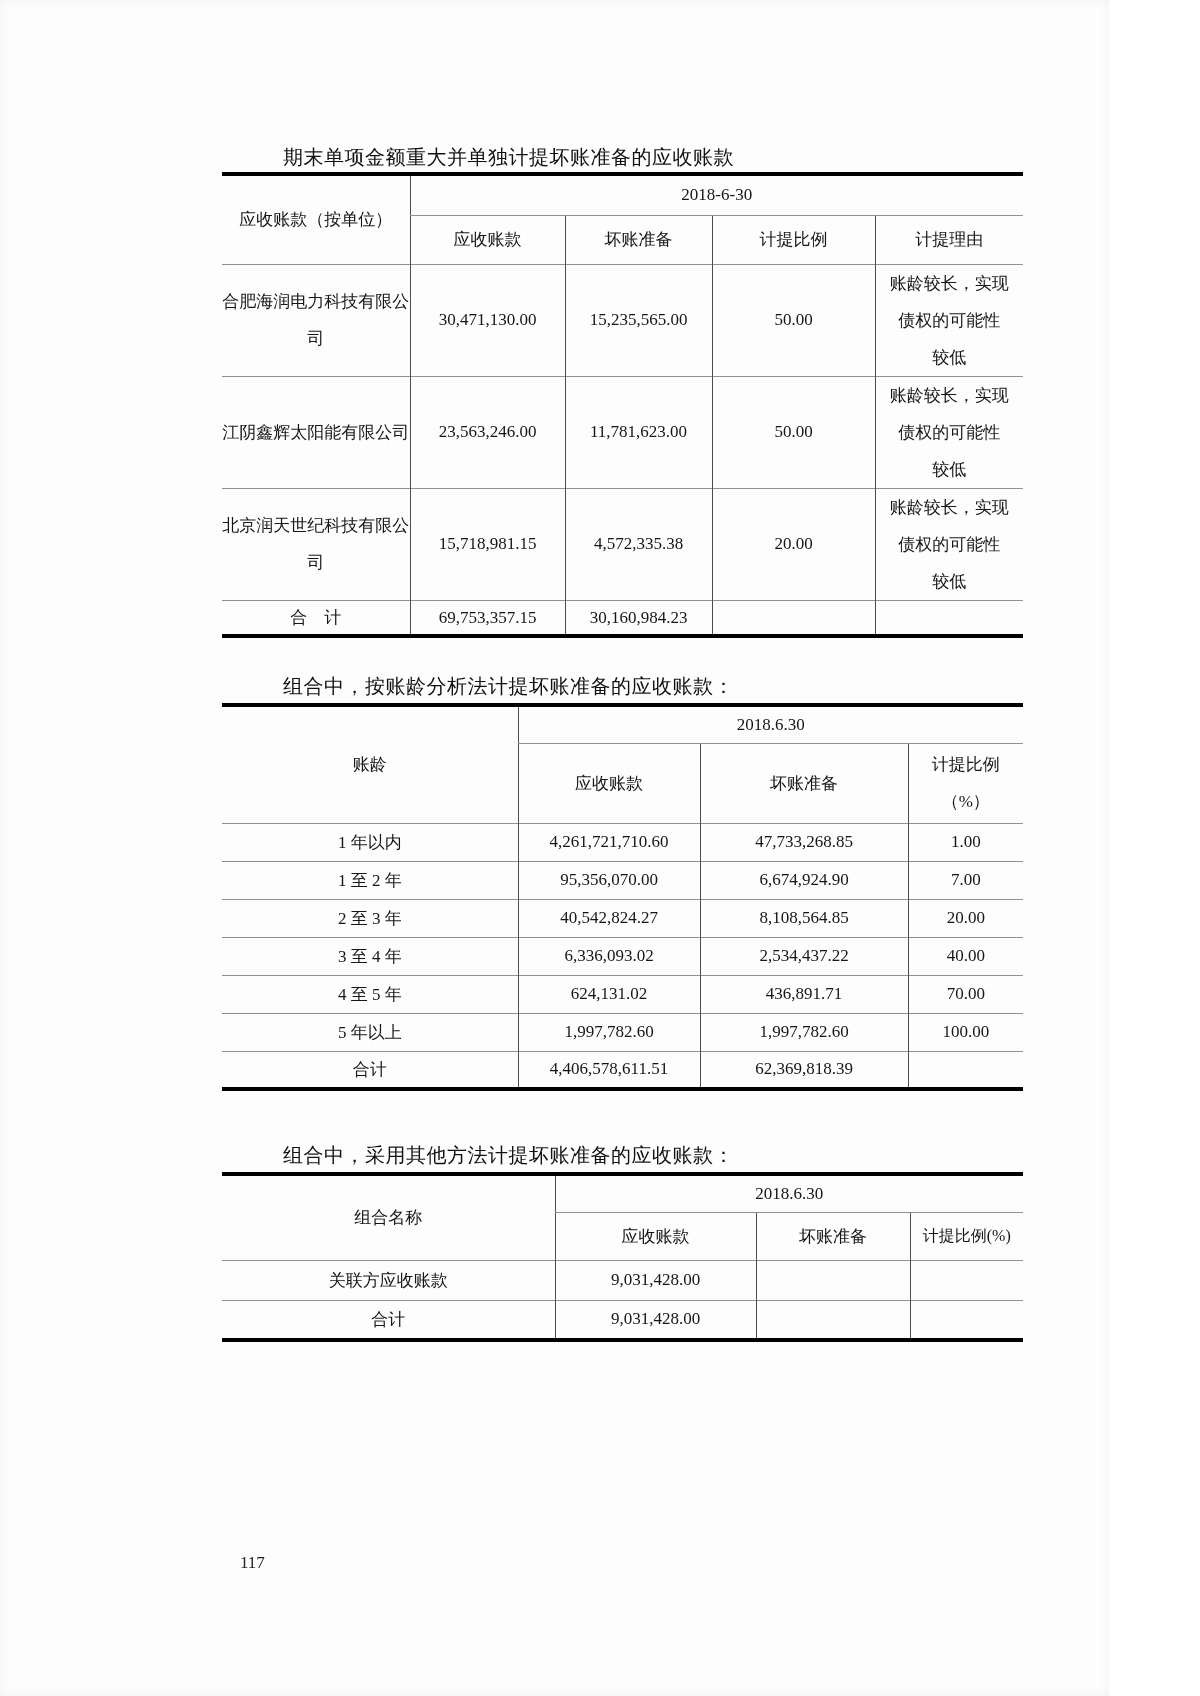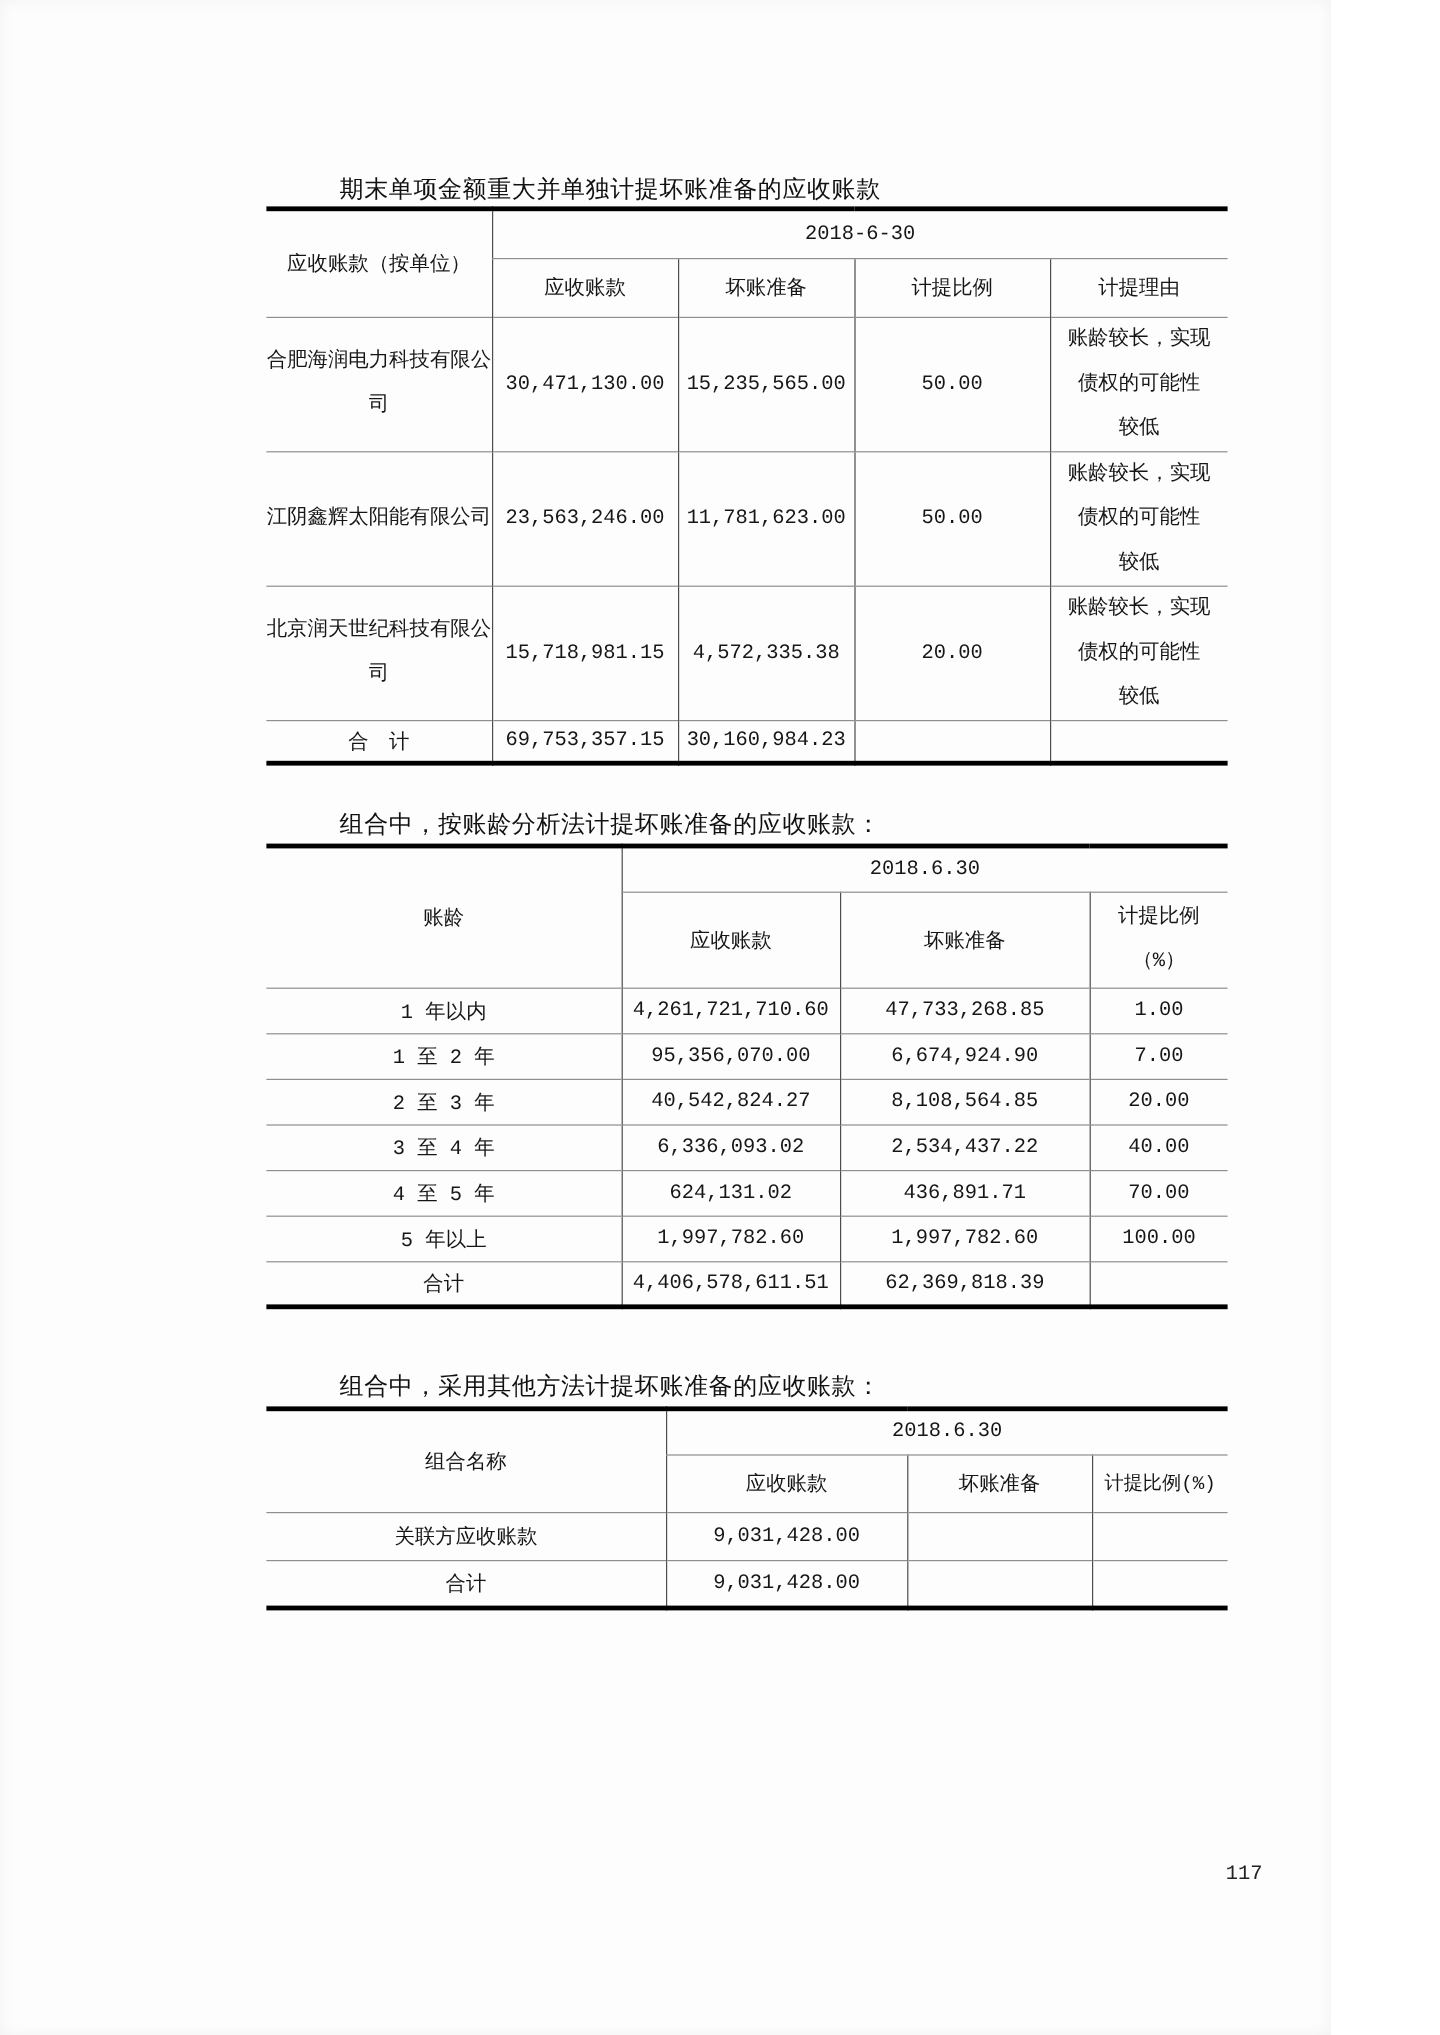--- a/index.html
+++ b/index.html
@@ -2,21 +2,21 @@
 <html><head>
 <meta charset="utf-8">
 <style>
   * { box-sizing: border-box; }
   html, body { margin: 0; padding: 0; background: #ffffff; }
   .page {
     position: relative;
     width: 1109px;
     height: 1696px;
     background: #fdfdfd;
-    font-family: Liberation Mono, monospace;
+    font-family: Liberation Serif, serif;
     color: #161616;
     overflow: hidden;
     box-shadow: inset 0 0 12px rgba(0,0,0,0.05);
   }
   .sec-title {
     position: absolute;
     left: 283px;
     font-size: 20px;
     letter-spacing: 0.5px;
     white-space: nowrap;
@@ -48,23 +48,23 @@
   .aging-cell { text-align: left; padding-left: 16px; }
   .ratio-head-2l { line-height: 2.2; }
   .ratio-head-sm { font-size: 16px; }
   
   .h-date1 { height: 41px; } .h-head1 { height: 49px; } .h-row1 { height: 108px; } .h-tot1 { height: 36px; }
   .h-date2 { height: 38px; } .h-head2 { height: 80px; } .h-row2 { height: 38px; }
   .h-date3 { height: 38px; } .h-head3 { height: 48px; } .h-row3 { height: 40px; }
   .pagenum {
     position: absolute;
     top: 1553px;
-    left: 222px;
+    left: 240px;
     width: 830px;
-    text-align: right;
+    text-align: left;
     font-size: 17px;
     color: #222;
   }
 </style>
 </head>
 <body>
 
 <div class="page">
 
   <div class="sec-title" style="top:144px;">期末单项金额重大并单独计提坏账准备的应收账款</div>

